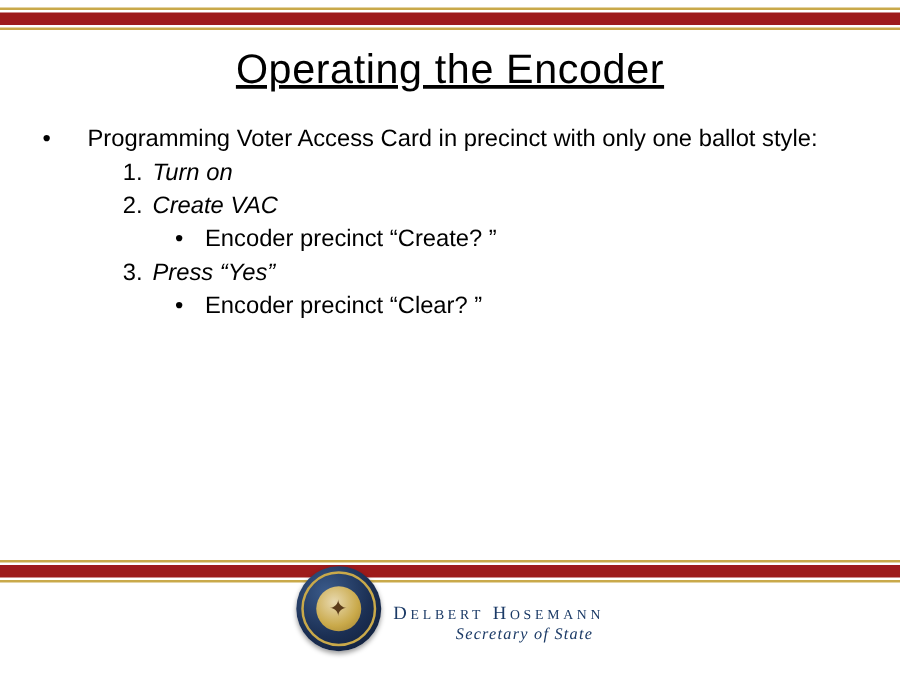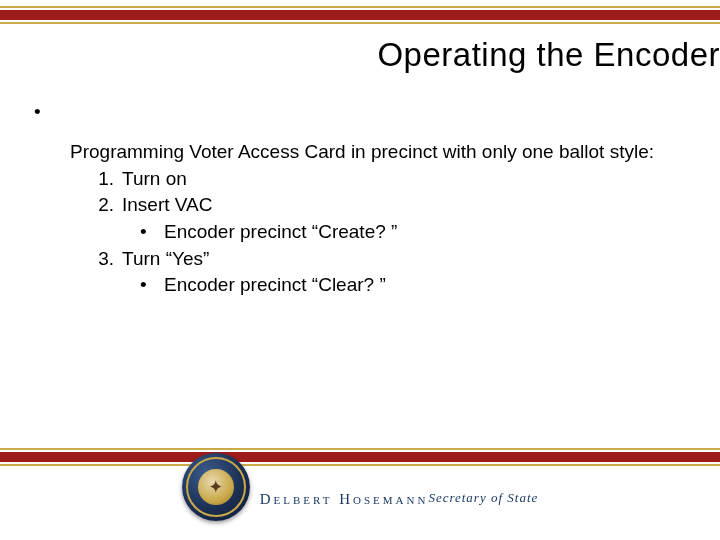--- a/index.html
+++ b/index.html
@@ -19,25 +19,26 @@
     height: 28px;
   }
   .band-stripe {
     position: absolute;
     left: 0; right: 0;
   }
   .title {
     position: absolute;
     top: 36px;
     left: 0; right: 0;
-    text-align: right;
+    text-align: center;
     font-size: 33px;
     font-weight: 400;
     color: #000;
     letter-spacing: 0.5px;
+    text-decoration: underline;
   }
   .content {
     position: absolute;
     top: 100px;
     left: 30px;
     right: 30px;
     font-size: 19px;
     color: #000;
     line-height: 1.3;
   }
@@ -45,38 +46,38 @@
     display: flex;
   }
   .top-bullet {
     width: 36px;
     flex-shrink: 0;
     text-align: left;
     padding-left: 4px;
   }
   .top-text {
     flex: 1;
-    margin-top: 40px;
   }
   .num-list {
     margin-left: 54px;
     margin-top: 2px;
   }
   .num-row {
     display: flex;
     margin-top: 2px;
   }
   .num-label {
     width: 30px;
     flex-shrink: 0;
     text-align: right;
     padding-right: 8px;
   }
   .num-text {
     flex: 1;
+    font-style: italic;
   }
   .sub-list {
     margin-left: 108px;
     margin-top: 2px;
   }
   .sub-row {
     display: flex;
     margin-top: 2px;
   }
   .sub-bullet {
@@ -130,34 +131,35 @@
     align-items: center;
     justify-content: center;
   }
   .seal-eagle {
     color: #5a3b1a;
     font-size: 18px;
     line-height: 1;
   }
   .footer-text {
     display: flex;
-    flex-direction: row;
+    flex-direction: column;
     align-items: flex-start;
     color: #1b3a66;
     font-family: Georgia, 'Times New Roman', serif;
   }
   .footer-name {
     font-variant: small-caps;
     letter-spacing: 3px;
     font-size: 15px;
   }
   .footer-sub {
     font-style: italic;
     font-size: 13px;
     letter-spacing: 1px;
+    margin-left: 50px;
     margin-top: -1px;
   }
 </style>
 </head>
 <body>
 
 <div class="top-band">
   <div class="band-stripe" style="top:6px;height:2px;background:#c9a94a"></div>
   <div class="band-stripe" style="top:10px;height:10px;background:#9e1b1b"></div>
   <div class="band-stripe" style="top:22px;height:2px;background:#c9a94a"></div>
@@ -172,34 +174,34 @@
   </div>
 
   <div class="num-list">
     <div class="num-row">
       <div class="num-label">1.</div>
       <div class="num-text">Turn on</div>
     </div>
 
     <div class="num-row">
       <div class="num-label">2.</div>
-      <div class="num-text">Insert VAC</div>
+      <div class="num-text">Create VAC</div>
     </div>
   </div>
   <div class="sub-list">
     <div class="sub-row">
       <div class="sub-bullet">•</div>
       <div>Encoder precinct “Create? ”</div>
     </div>
   </div>
 
   <div class="num-list">
     <div class="num-row">
       <div class="num-label">3.</div>
-      <div class="num-text">Turn “Yes”</div>
+      <div class="num-text">Press “Yes”</div>
     </div>
   </div>
   <div class="sub-list">
     <div class="sub-row">
       <div class="sub-bullet">•</div>
       <div>Encoder precinct “Clear? ”</div>
     </div>
   </div>
 </div>
 

